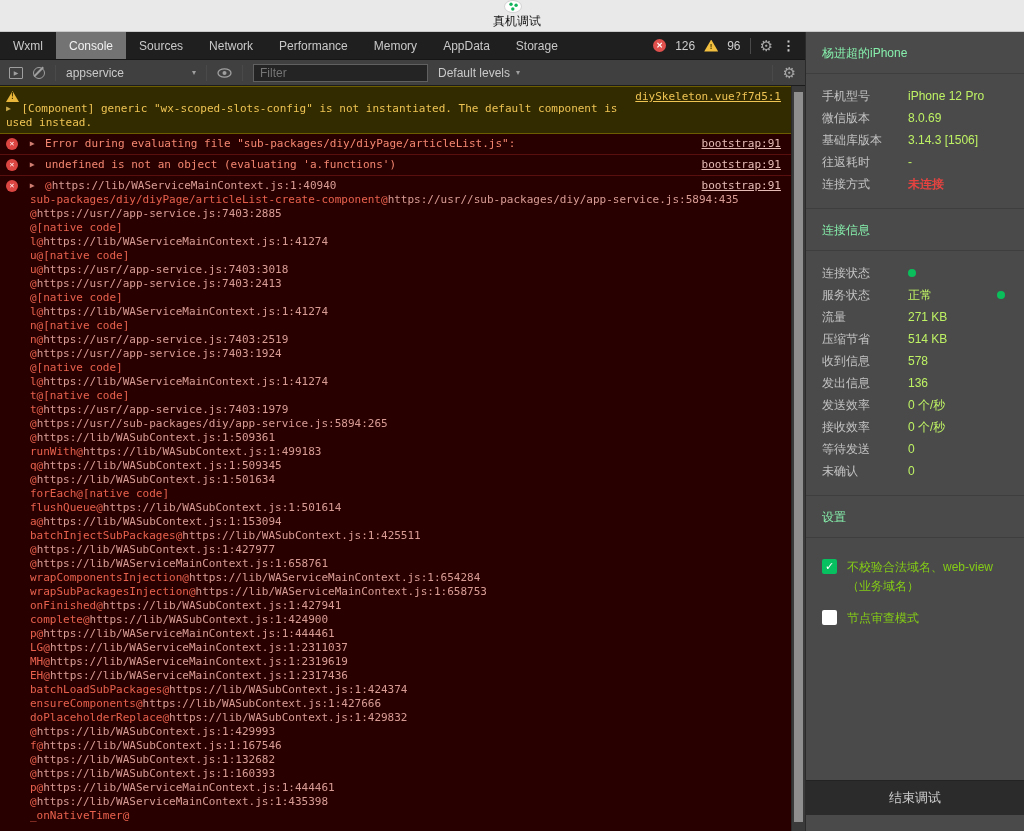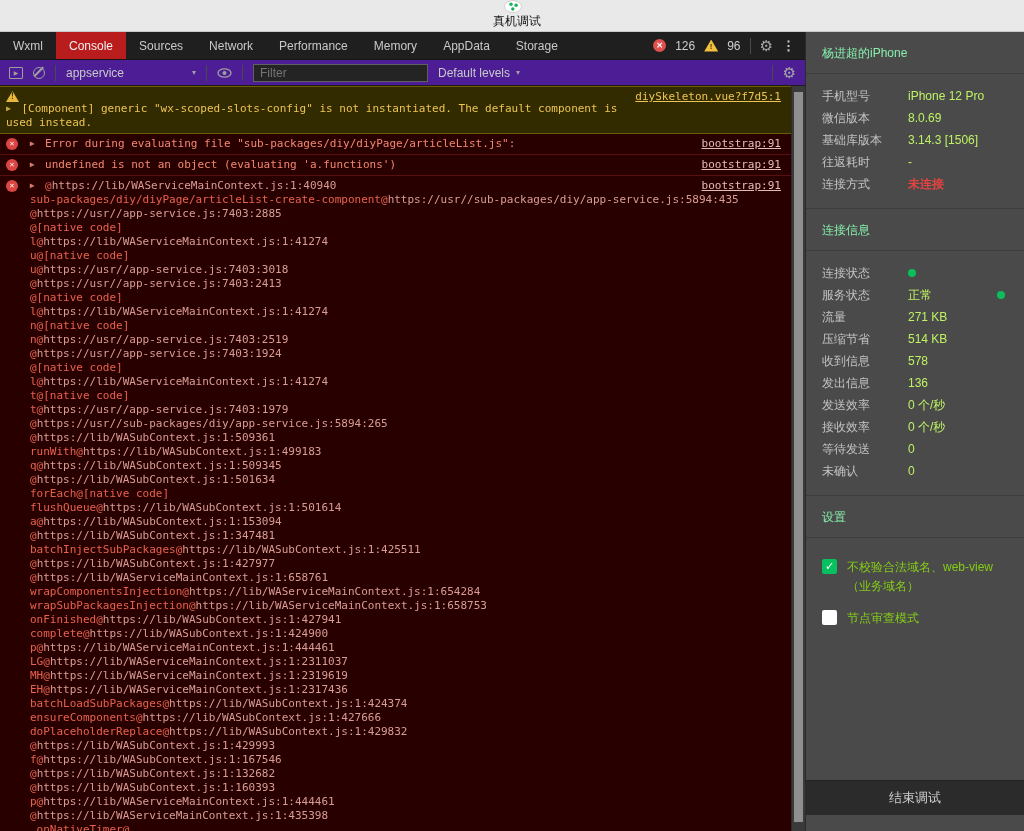--- a/index.html
+++ b/index.html
@@ -15,30 +15,30 @@
   .tb-controls{ margin-left:auto; display:flex; height:100%;}
   .tb-btn{ width:47px; height:100%; display:flex; align-items:center; justify-content:center; color:#1f1f1f; font-size:13px;}
   .tb-max-glyph{ width:10px; height:10px; border:1px solid #1f1f1f;}
   
   .main{ display:flex; height:799px;}
   .devtools{ width:805px; min-width:0; display:flex; flex-direction:column; background:#242424;}
   
   .tabbar{ height:27px; background:#1f1f1f; display:flex; align-items:center; color:#c9c9c9; font-size:12px; flex:none;}
   .tabs{ display:flex; height:100%;}
   .tab{ height:100%; display:flex; align-items:center; padding:0 13px; cursor:default;}
-  .tab.active{ background:#b91c1c; color:#f0f0f0;}
+  .tab.active{ background:#737373; color:#f0f0f0;}
   .tabbar-right{ margin-left:auto; display:flex; align-items:center; gap:9px; padding-right:10px;}
   .err-badge{ width:13px; height:13px; border-radius:50%; background:#e0504d; color:#fff; font-size:8px; line-height:13px; text-align:center; font-weight:bold;}
   .warn-badge{ width:14px; height:12px; background:#f2bf3f; clip-path:polygon(50% 0,100% 100%,0 100%); color:#4a3a00; font-size:8px; font-weight:bold; display:flex; align-items:flex-end; justify-content:center; line-height:11px;}
   .cnt{ color:#cdcdcd;}
   .vsep{ width:1px; height:16px; background:#4a4a4a;}
   .gear{ color:#a6a6a6; font-size:15px; line-height:1;}
   .kebab{ color:#c9c9c9; font-size:13px; font-weight:bold;}
   
-  .toolbar{ height:27px; background:#4c1d95; border-top:1px solid #161616; border-bottom:1px solid #1c1c1c; display:flex; align-items:center; padding:0 9px; gap:10px; font-size:12px; color:#c9c9c9; flex:none;}
+  .toolbar{ height:27px; background:#404040; border-top:1px solid #161616; border-bottom:1px solid #1c1c1c; display:flex; align-items:center; padding:0 9px; gap:10px; font-size:12px; color:#c9c9c9; flex:none;}
   .sidebar-toggle{ width:14px; height:12px; border:1px solid #9f9f9f; border-radius:1px; display:flex; align-items:center; justify-content:center; font-size:6px; color:#9f9f9f;}
   .block-icon{ width:12px; height:12px; border:1.5px solid #9f9f9f; border-radius:50%; position:relative;}
   .block-icon::after{ content:''; position:absolute; left:-2px; top:3.8px; width:13px; height:1.5px; background:#9f9f9f; transform:rotate(-45deg);}
   .ctx-select{ width:130px; display:flex; justify-content:space-between; align-items:center;}
   .arrow{ color:#9f9f9f; font-size:8px;}
   .eye-icon{ display:flex; align-items:center;}
   .filter-input{ width:175px; height:18px; background:#242424; border:1px solid #606060; color:#c9c9c9; font-size:12px; padding:0 6px; font-family:"Liberation Sans",sans-serif; outline:none;}
   .levels{ display:flex; align-items:center; gap:6px;}
   .toolbar-gear{ margin-left:auto; display:flex; align-items:center; gap:10px;}
   
@@ -259,21 +259,20 @@
             <div class="frame"><span class="fn">q@</span><span class="lnk">https://lib/WASubContext.js:1:509345</span></div>
 
             <div class="frame"><span class="fn">@</span><span class="lnk">https://lib/WASubContext.js:1:501634</span></div>
 
             <div class="frame"><span class="fn">forEach@[native code]</span></div>
 
             <div class="frame"><span class="fn">flushQueue@</span><span class="lnk">https://lib/WASubContext.js:1:501614</span></div>
 
             <div class="frame"><span class="fn">a@</span><span class="lnk">https://lib/WASubContext.js:1:153094</span></div>
 
-            <div class="frame"><span class="fn">@</span><span class="lnk">https://lib/WASubContext.js:1:347481</span></div>
 
             <div class="frame"><span class="fn">batchInjectSubPackages@</span><span class="lnk">https://lib/WASubContext.js:1:425511</span></div>
 
             <div class="frame"><span class="fn">@</span><span class="lnk">https://lib/WASubContext.js:1:427977</span></div>
 
             <div class="frame"><span class="fn">@</span><span class="lnk">https://lib/WAServiceMainContext.js:1:658761</span></div>
 
             <div class="frame"><span class="fn">wrapComponentsInjection@</span><span class="lnk">https://lib/WAServiceMainContext.js:1:654284</span></div>
 
             <div class="frame"><span class="fn">wrapSubPackagesInjection@</span><span class="lnk">https://lib/WAServiceMainContext.js:1:658753</span></div>

